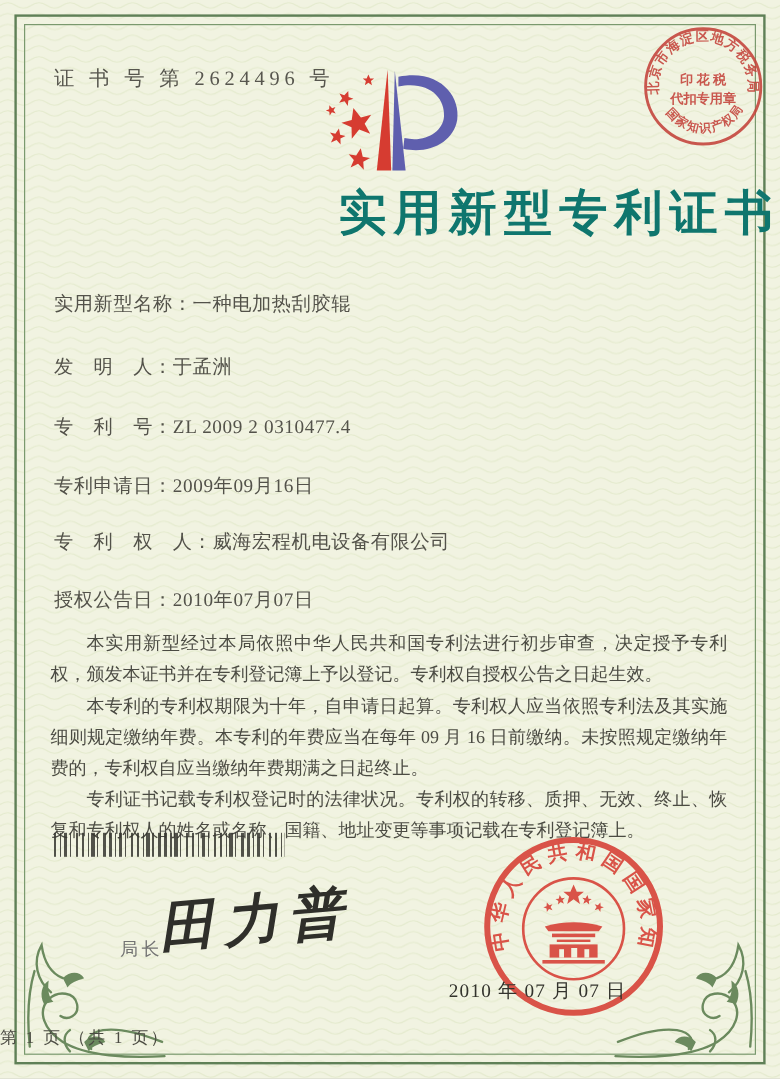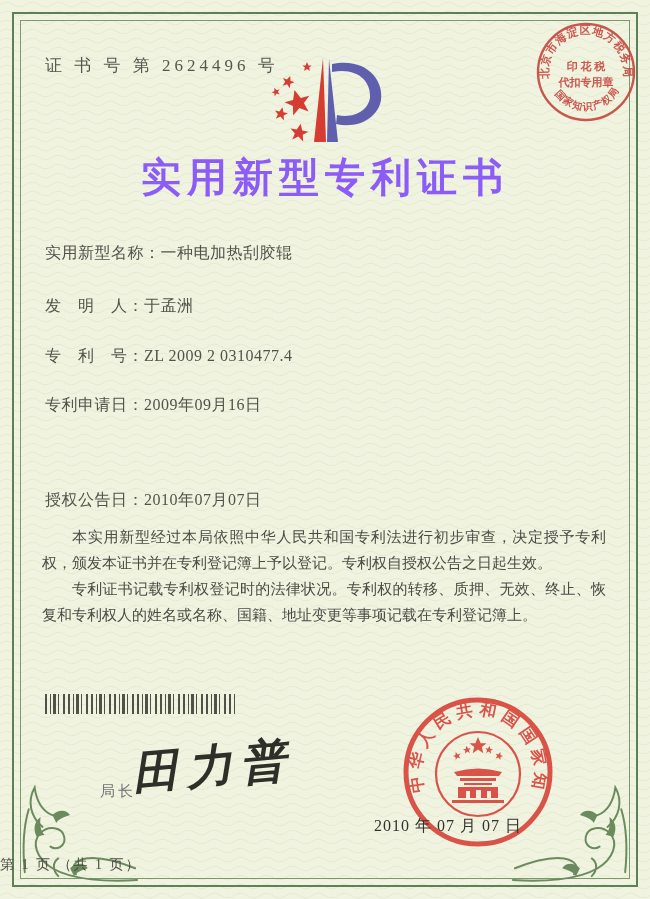--- a/index.html
+++ b/index.html
@@ -14,22 +14,22 @@
   }
   .bg-pattern{position:absolute;left:0;top:0;z-index:0;opacity:.55;}
   .frame-outer{position:absolute;left:12px;top:12px;right:12px;bottom:12px;border:2px solid #5f8057;z-index:1;}
   .frame-inner{position:absolute;left:20px;top:20px;right:20px;bottom:20px;border:1px solid #7a996e;z-index:1;}
   .corner{position:absolute;z-index:2;width:128px;height:128px;}
   .corner.bl{left:13px;bottom:13px;}
   .corner.br{right:13px;bottom:13px;transform:scaleX(-1);}
   .cert-no{position:absolute;left:45px;top:54px;font-size:17px;letter-spacing:4px;color:#57564e;z-index:3;}
   .tax-stamp{position:absolute;left:527px;top:13px;width:118px;height:118px;z-index:4;opacity:.88;}
   .logo{position:absolute;left:268px;top:54px;width:120px;height:92px;z-index:3;}
-  .title{position:absolute;left:0;right:0;top:150px;margin:0;text-align:center;
-    font-size:40px;font-weight:bold;letter-spacing:6px;color:#8b5cf6;z-index:3;}
+  .title{position:absolute;left:0;right:0;top:150px;margin:0;text-align:right;
+    font-size:40px;font-weight:bold;letter-spacing:6px;color:#0f766e;z-index:3;}
   .field{position:absolute;left:45px;font-size:16px;color:#53524a;letter-spacing:.5px;z-index:3;white-space:nowrap;}
   .f0{top:243px;} .f1{top:296px;} .f2{top:346px;} .f3{top:395px;} .f4{top:442px;} .f5{top:490px;}
   .paras{position:absolute;left:42px;right:44px;top:524px;z-index:3;}
   .paras p{margin:0;text-indent:2em;font-size:15px;line-height:26px;color:#4b4b43;text-align:justify;}
   .barcode{position:absolute;left:45px;top:694px;width:192px;height:20px;z-index:3;opacity:.85;
     background:repeating-linear-gradient(90deg,
       #35352f 0 2px, rgba(0,0,0,0) 2px 5px,
       #35352f 5px 6px, rgba(0,0,0,0) 6px 8px,
       #35352f 8px 11px, rgba(0,0,0,0) 11px 13px,
       #35352f 13px 14px, rgba(0,0,0,0) 14px 18px,
@@ -122,24 +122,26 @@
       <use href="#st1" transform="translate(31,79) scale(0.95) rotate(10)"></use>
     </g>
   </svg>
 
   <h1 class="title">实用新型专利证书</h1>
 
   <div class="field f1"><span>发　明　人：</span><span>于孟洲</span></div>
   <div class="field f0"><span>实用新型名称：</span><span>一种电加热刮胶辊</span></div>
   <div class="field f2"><span>专　利　号：</span><span>ZL 2009 2 0310477.4</span></div>
   <div class="field f3"><span>专利申请日：</span><span>2009年09月16日</span></div>
+  <div class="field f4"><span>专　利　权　人：</span><span>威海宏程机电设备有限公司</span></div>
   <div class="field f5"><span>授权公告日：</span><span>2010年07月07日</span></div>
 
   <div class="paras">
     <p>本实用新型经过本局依照中华人民共和国专利法进行初步审查，决定授予专利权，颁发本证书并在专利登记簿上予以登记。专利权自授权公告之日起生效。</p>
+    <p>本专利的专利权期限为十年，自申请日起算。专利权人应当依照专利法及其实施细则规定缴纳年费。本专利的年费应当在每年 09 月 16 日前缴纳。未按照规定缴纳年费的，专利权自应当缴纳年费期满之日起终止。</p>
     <p>专利证书记载专利权登记时的法律状况。专利权的转移、质押、无效、终止、恢复和专利权人的姓名或名称、国籍、地址变更等事项记载在专利登记簿上。</p>
   </div>
 
   <div class="barcode"></div>
 
   <span class="sig-role">局长</span>
   <span class="sig-name">田力普</span>
 
   <svg class="seal" viewBox="0 0 180 180">
     <defs>

